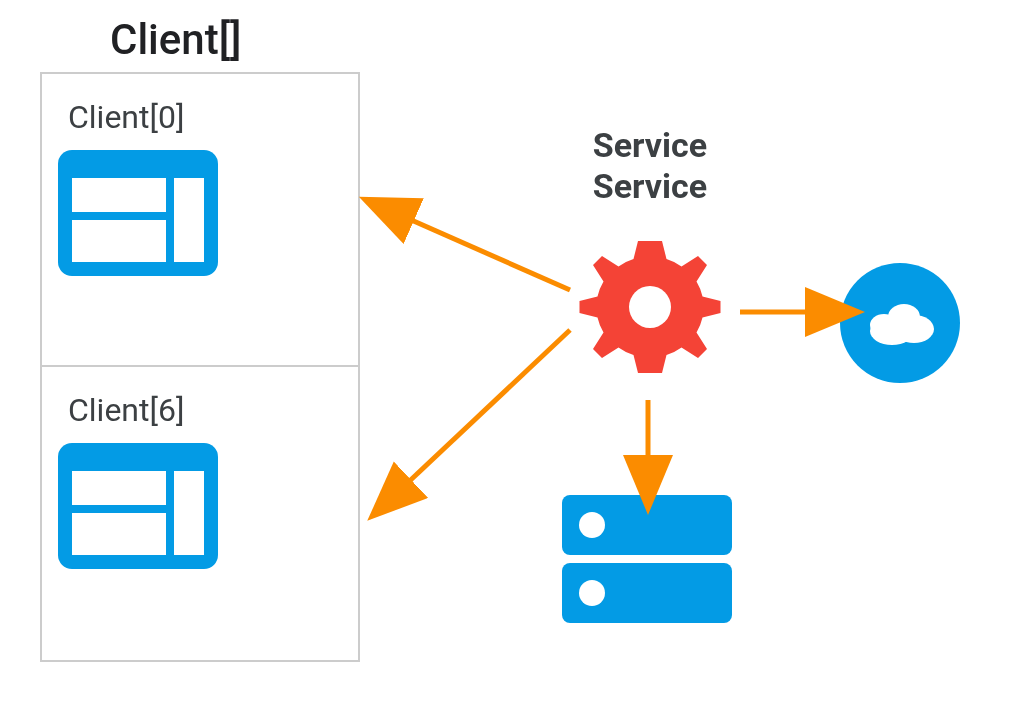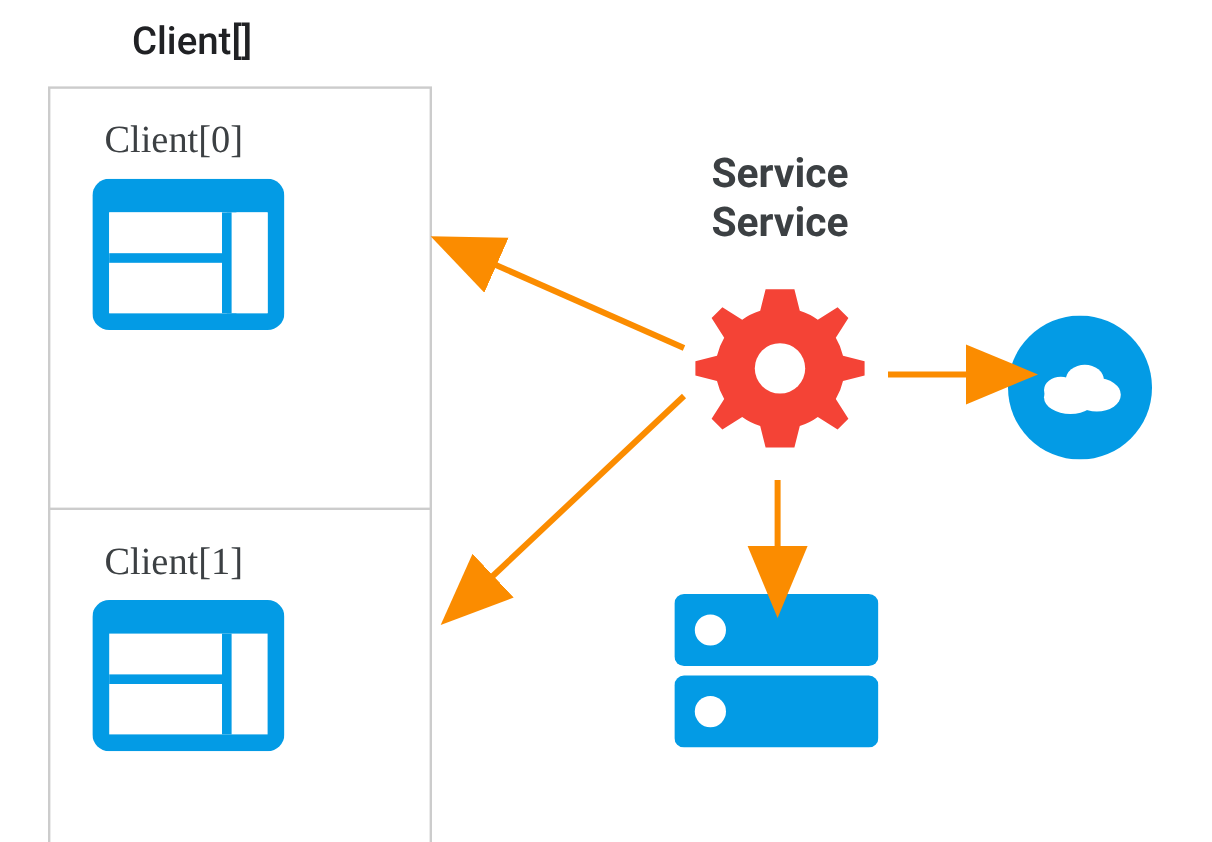--- a/index.html
+++ b/index.html
@@ -7,35 +7,34 @@
       font-family: -apple-system, BlinkMacSystemFont, "Segoe UI", Roboto, Helvetica, Arial, sans-serif;
       width: 1010px;
       height: 702px;
       position: relative;
       background: #fff;
     }
     .title {
       position: absolute;
       top: 15px;
       left: 110px;
-      font-size: 32px;
+      font-size: 42px;
       font-weight: 500;
       color: #202124;
     }
     .client-container {
       position: absolute;
       top: 72px;
       left: 40px;
       width: 320px;
     }
     .client-box {
       border: 2px solid #ccc;
-      height: 353px;
-      padding: 24px 35px;
-      font-family: Liberation Serif, serif;
+      height: 295px;
+      padding: 24px 16px;
     }
     .client-box + .client-box { border-top: none; }
     .client-label {
       font-size: 32px;
       font-weight: 400;
       color: #3c4043;
       margin-bottom: 14px;
       margin-left: 10px;
     }
     .browser-icon { display: block; }
@@ -86,21 +85,21 @@
       <rect x="14" y="28" width="98" height="38" fill="#fff"></rect>
       <rect x="14" y="70" width="98" height="42" fill="#fff"></rect>
       <rect x="120" y="28" width="26" height="84" fill="#fff"></rect>
 
       <rect x="14" y="28" width="132" height="84" fill="none"></rect>
       <rect x="14" y="62" width="98" height="8" fill="#039be5"></rect>
       <rect x="108" y="28" width="8" height="84" fill="#039be5"></rect>
     </svg>
   </div>
   <div class="client-box">
-    <div class="client-label">Client[1]</div>
+    <div class="client-label">Client[6]</div>
     <svg class="browser-icon" width="160" height="126" viewBox="0 0 160 126">
       <rect x="0" y="0" width="160" height="126" rx="14" fill="#039be5"></rect>
       <rect x="14" y="28" width="132" height="84" fill="#fff"></rect>
       <rect x="14" y="62" width="98" height="8" fill="#039be5"></rect>
       <rect x="108" y="28" width="8" height="84" fill="#039be5"></rect>
     </svg>
   </div>
 </div>
 
 <div class="svc-label">

